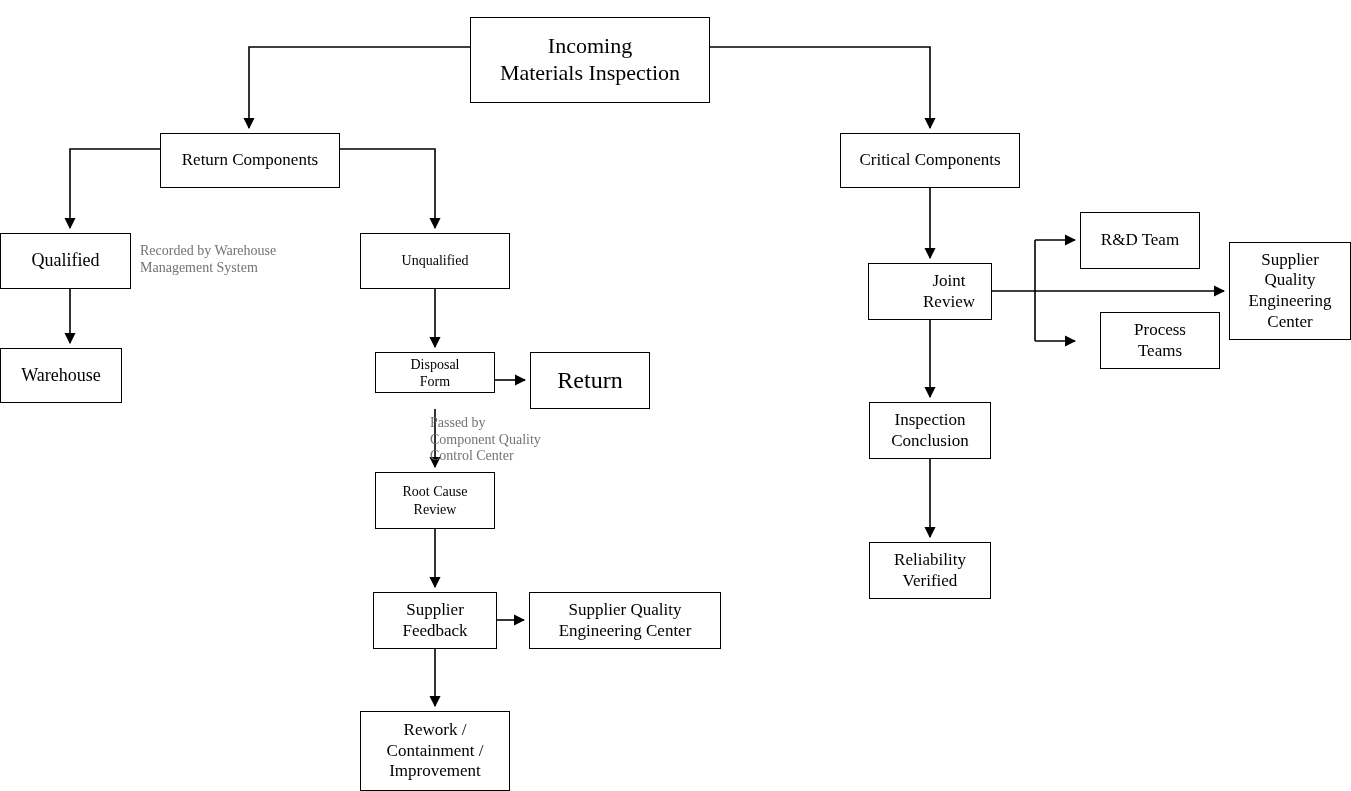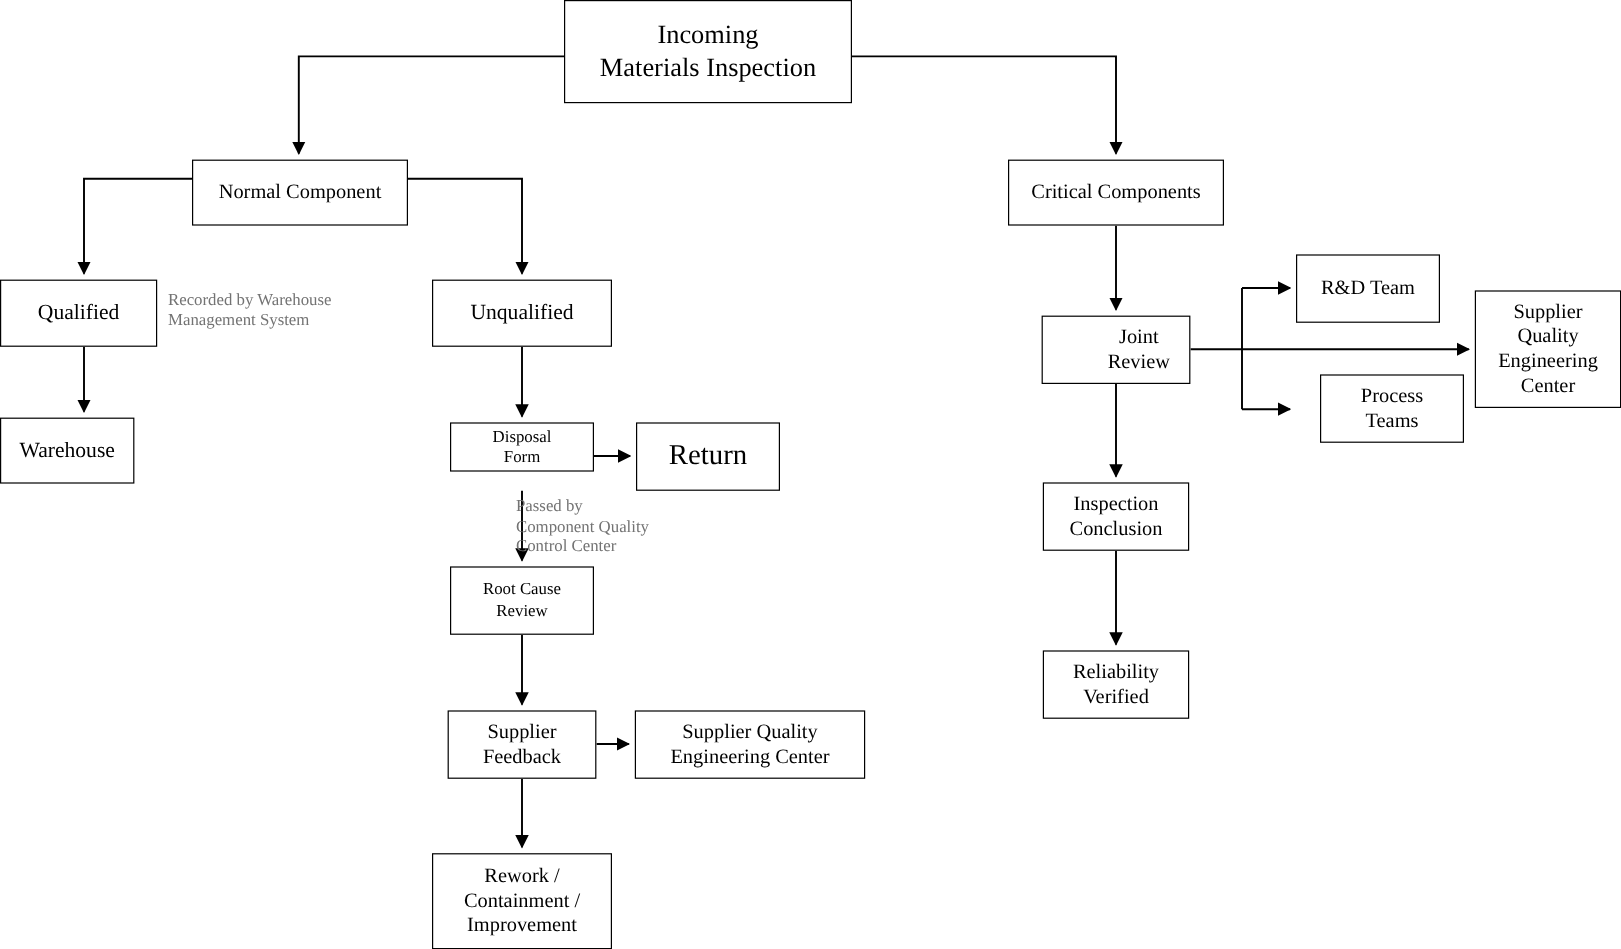--- a/index.html
+++ b/index.html
@@ -100,27 +100,27 @@
       <path d="M 1035 291 L 1224 291" marker-end="url(#arrow)"></path>
 
       <path d="M 930 320 L 930 397" marker-end="url(#arrow)"></path>
 
       <path d="M 930 459 L 930 537" marker-end="url(#arrow)"></path>
 
     </g>
   </svg>
 
   <div id="nodes-layer">
-      <div class="node" style="left: 470px; top: 0; width: 240px; height: 86px; font-size: 22px;"><span class="node-text">Incoming
+      <div class="node" style="left: 470px; top: 17px; width: 240px; height: 86px; font-size: 22px;"><span class="node-text">Incoming
 Materials Inspection</span></div>
-      <div class="node" style="left: 160px; top: 133px; width: 180px; height: 55px; font-size: 17px;"><span class="node-text">Normal Component</span></div>
+      <div class="node" style="left: 160px; top: 133px; width: 180px; height: 55px; font-size: 17px;"><span class="node-text">Return Components</span></div>
       <div class="node" style="left: 840px; top: 133px; width: 180px; height: 55px; font-size: 17px;"><span class="node-text">Critical Components</span></div>
       <div class="node" style="left: 0px; top: 233px; width: 131px; height: 56px; font-size: 18px;"><span class="node-text">Qualified</span></div>
-      <div class="node" style="left: 0px; top: 348px; width: 112px; height: 55px; font-size: 18px;"><span class="node-text">Warehouse</span></div>
-      <div class="node" style="left: 360px; top: 233px; width: 150px; height: 56px; font-size: 18px;"><span class="node-text">Unqualified</span></div>
+      <div class="node" style="left: 0px; top: 348px; width: 122px; height: 55px; font-size: 18px;"><span class="node-text">Warehouse</span></div>
+      <div class="node" style="left: 360px; top: 233px; width: 150px; height: 56px; font-size: 14px;"><span class="node-text">Unqualified</span></div>
       <div class="node" style="left: 375px; top: 352px; width: 120px; height: 41px; font-size: 14px; align-items: flex-end;"><span class="node-text">Disposal
 Form</span></div>
       <div class="node" style="left: 530px; top: 352px; width: 120px; height: 57px; font-size: 24px;"><span class="node-text">Return</span></div>
       <div class="node" style="left: 375px; top: 472px; width: 120px; height: 57px; font-size: 14px;"><span class="node-text">Root Cause
 Review</span></div>
       <div class="node" style="left: 373px; top: 592px; width: 124px; height: 57px; font-size: 17px;"><span class="node-text">Supplier
 Feedback</span></div>
       <div class="node" style="left: 529px; top: 592px; width: 192px; height: 57px; font-size: 17px;"><span class="node-text">Supplier Quality
 Engineering Center</span></div>
       <div class="node" style="left: 360px; top: 711px; width: 150px; height: 80px; font-size: 17px;"><span class="node-text">Rework /

